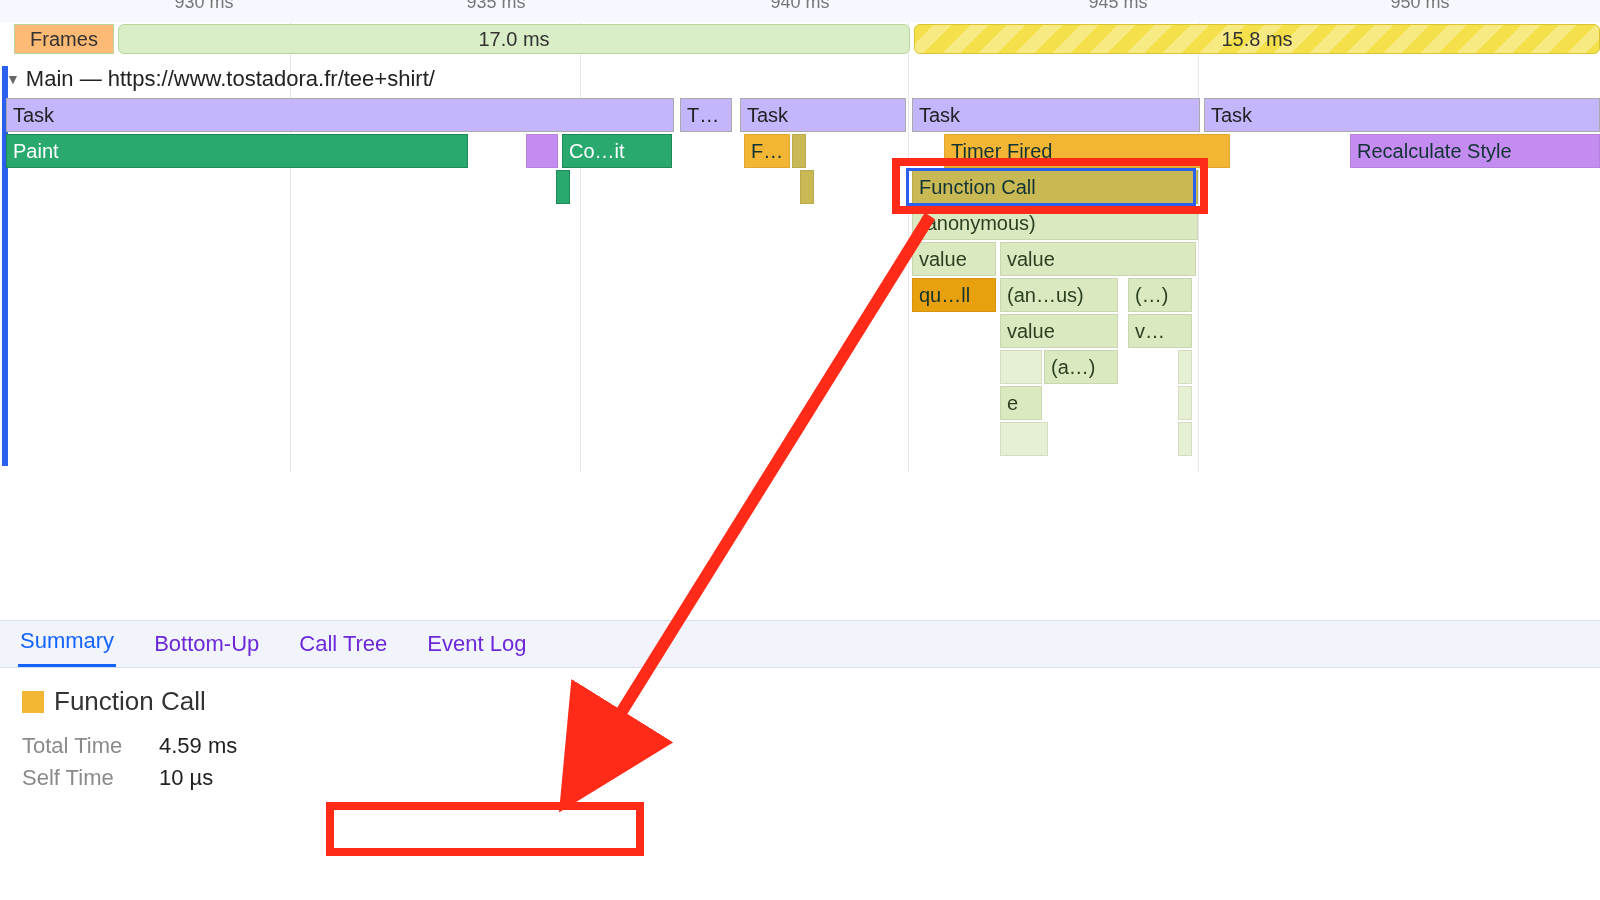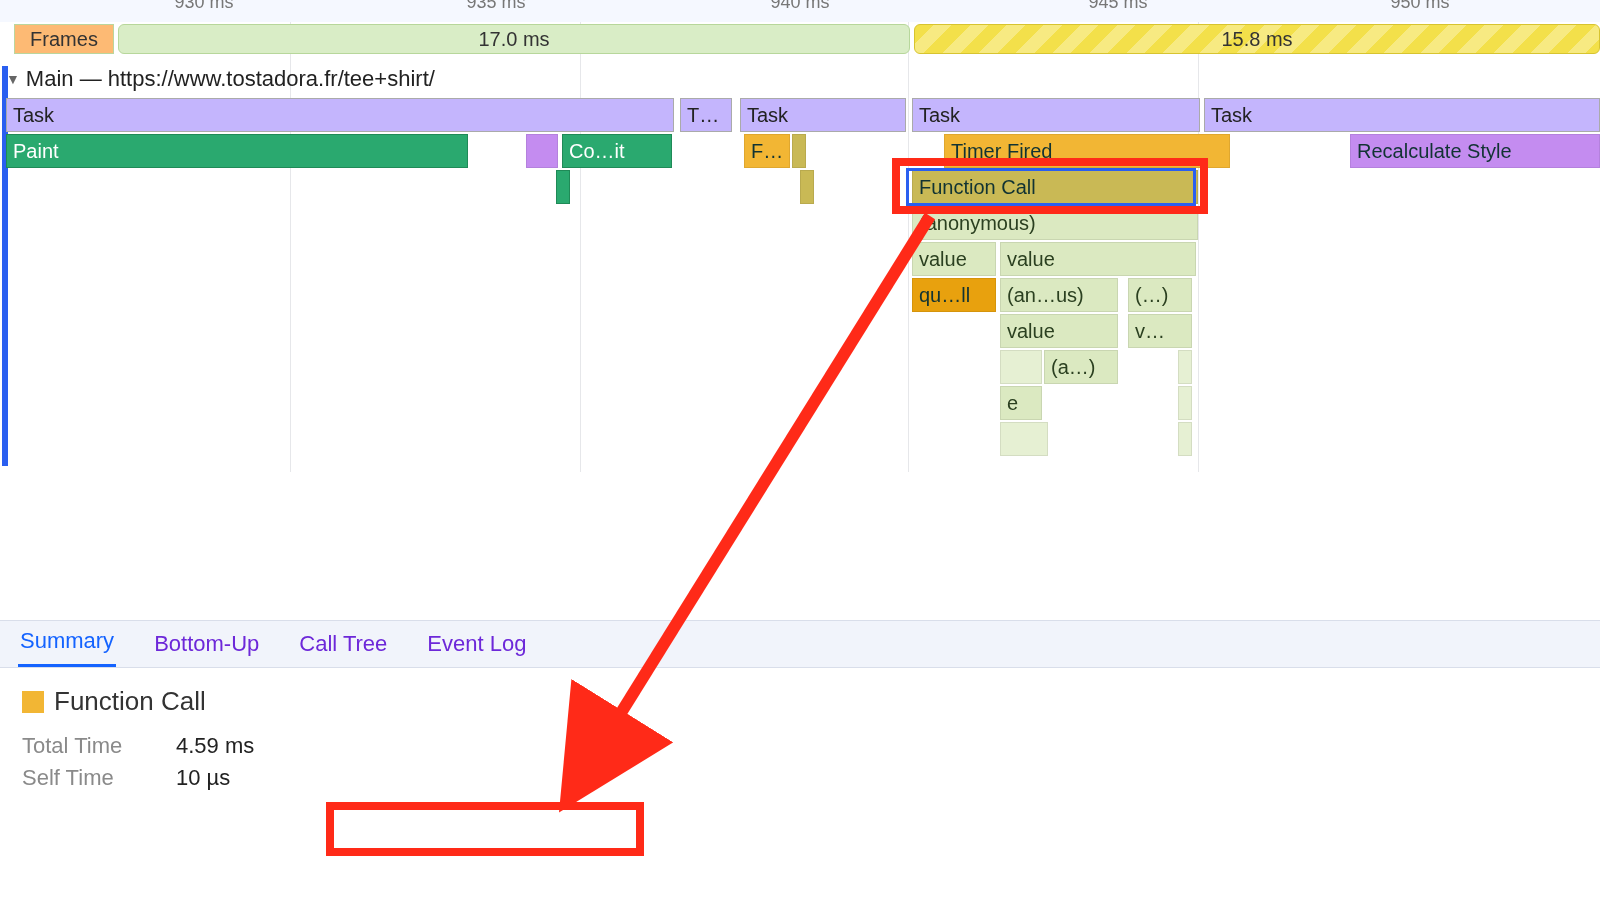--- a/index.html
+++ b/index.html
@@ -155,21 +155,21 @@
     border-bottom: 1px solid #d9deea;
     display:flex; align-items:flex-end; gap: 36px;
     padding: 0 18px;
     font-size: 22px;
   }
   .dtab { color:#6d28d9; padding: 10px 2px; cursor:pointer; }
   .dtab.active { color:#1463ff; border-bottom: 3px solid #1463ff; }
   .detail-body { padding: 18px 22px; font-size: 22px; color:#333; }
   .detail-title { display:flex; align-items:center; gap:10px; margin-bottom:16px; }
   .swatch { width:22px; height:22px; background:#f2b634; display:inline-block; }
-  .kv { display:flex; gap: 26px; margin: 6px 0; font-size: 22px; }
+  .kv { display:flex; gap: 9px; margin: 6px 0; font-size: 22px; }
   .kv .k { color:#8a8a8a; min-width:120px; }
   .kv .v { color:#222;margin-left:8px; }
   .src-link { color:#1558d6; text-decoration: underline; cursor:pointer; }
 
   
   svg.overlay { position:absolute; inset:0; z-index:48; pointer-events:none; }
 
   
   .flame-bg {
     position:absolute; left:0; right:0;

